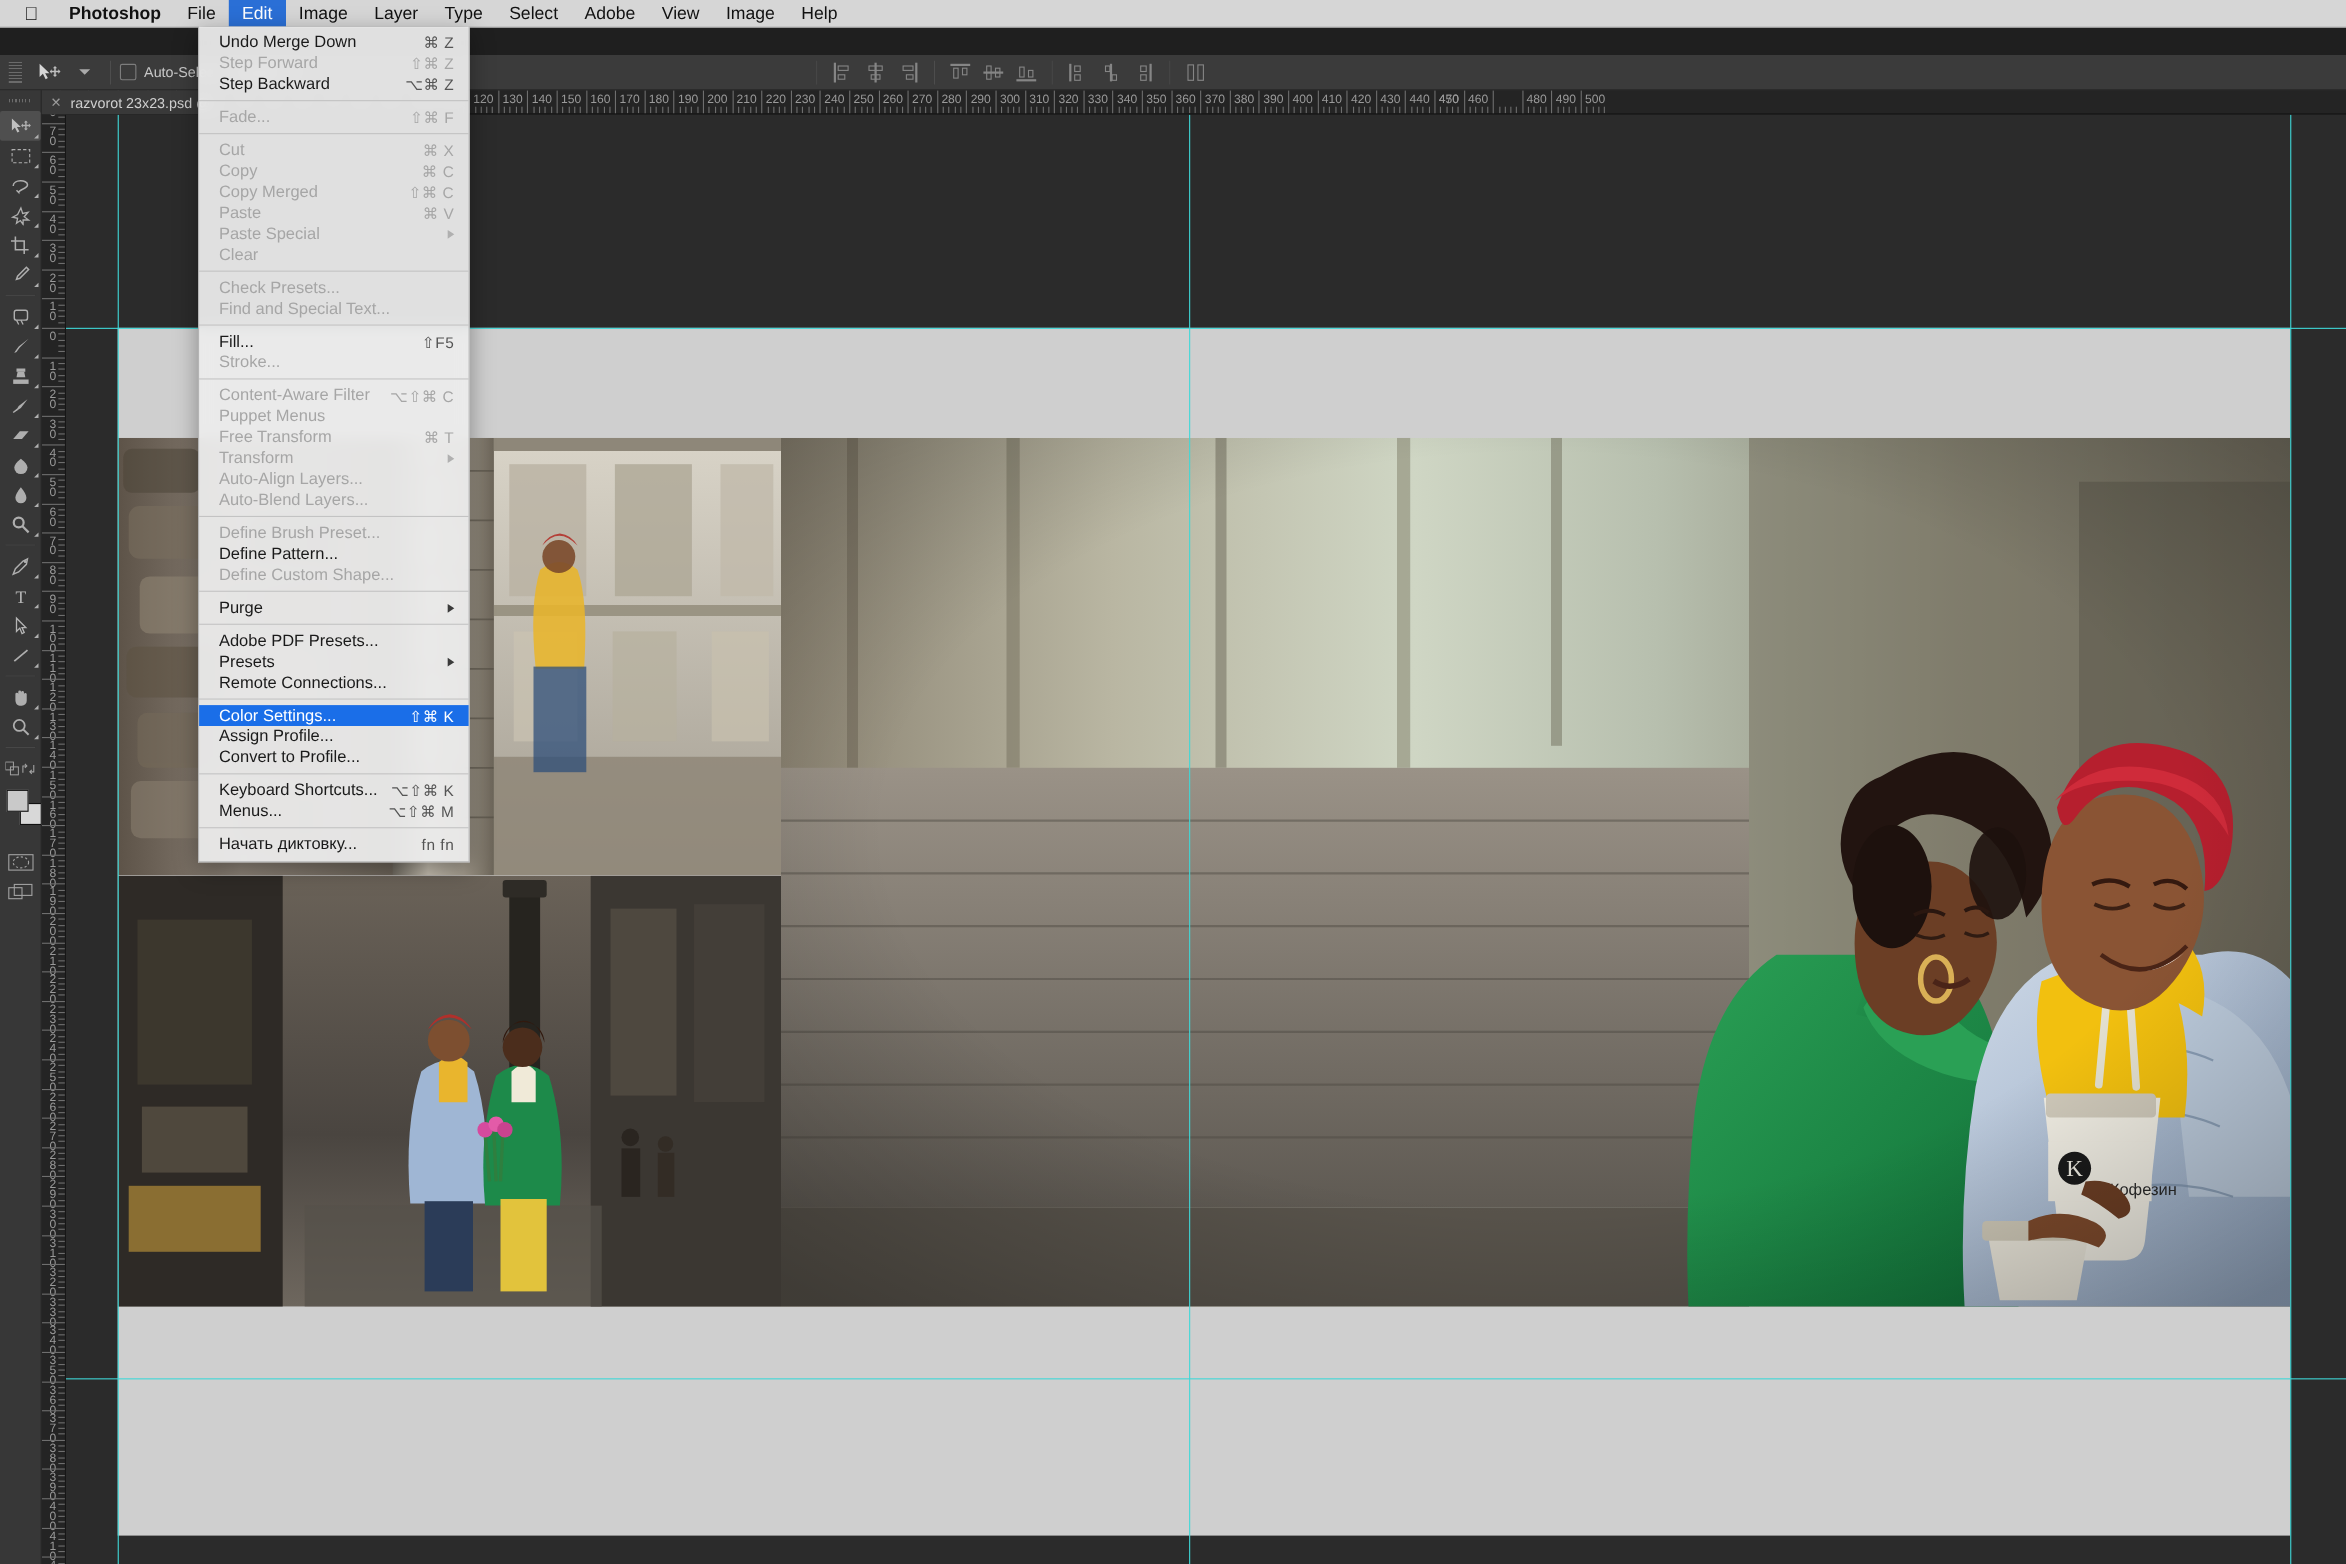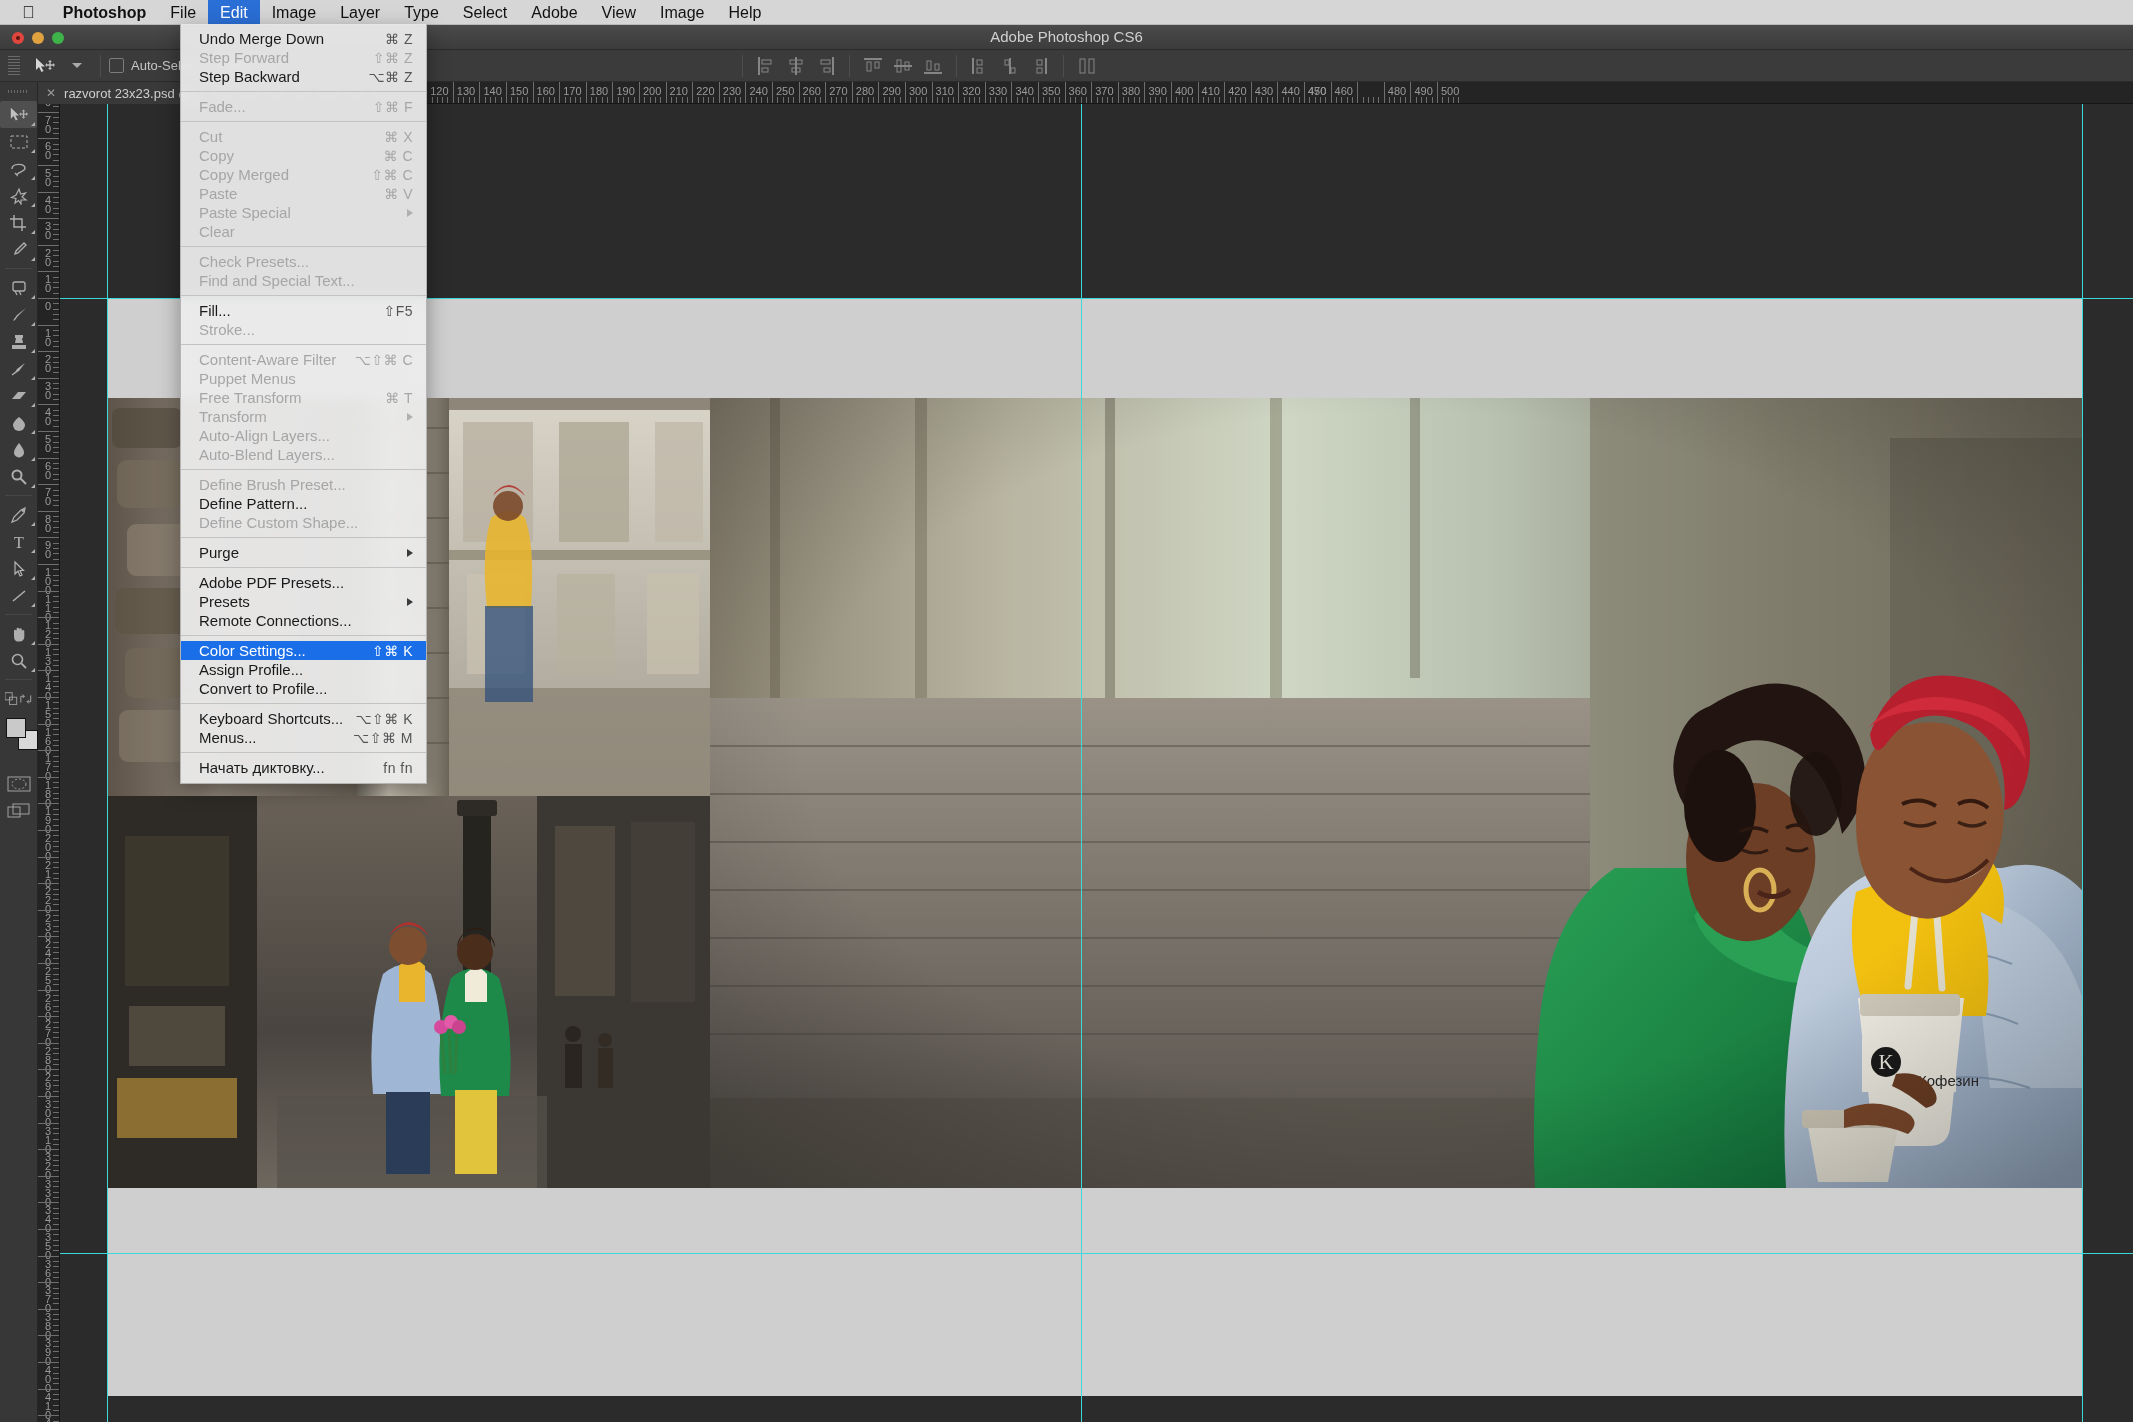--- a/index.html
+++ b/index.html
@@ -166,28 +166,20 @@
     <span class="mi">Image</span>
     <span class="mi">Layer</span>
     <span class="mi">Type</span>
     <span class="mi">Select</span>
     <span class="mi">Adobe</span>
     <span class="mi">View</span>
     <span class="mi">Image</span>
     <span class="mi">Help</span>
   </div>
 
-  <div id="titlebar">
-    <div class="traffic">
-      <i class="r"></i>
-      <i class="y"></i>
-      <i class="g"></i>
-    </div>
-    <div class="title">Adobe Photoshop CS6</div>
-  </div>
 
   <div id="optionsbar">
     <div class="grip"></div>
     <div class="tool-chip">
       <svg width="22" height="18" viewBox="0 0 22 18">
         <path d="M2 1 L2 13 L5 10 L7.5 15 L9.5 14 L7 9.5 L11 9.5 Z" fill="#d6d6d6"></path>
         <path d="M16 3 L18 5 L16.7 5 L16.7 7.3 L19 7.3 L19 6 L21 8 L19 10 L19 8.7 L16.7 8.7
                  L16.7 11 L18 11 L16 13 L14 11 L15.3 11 L15.3 8.7 L13 8.7 L13 10 L11.2 8 L13 6
                  L13 7.3 L15.3 7.3 L15.3 5 L14 5 Z" fill="#bdbdbd"></path>
       </svg>

